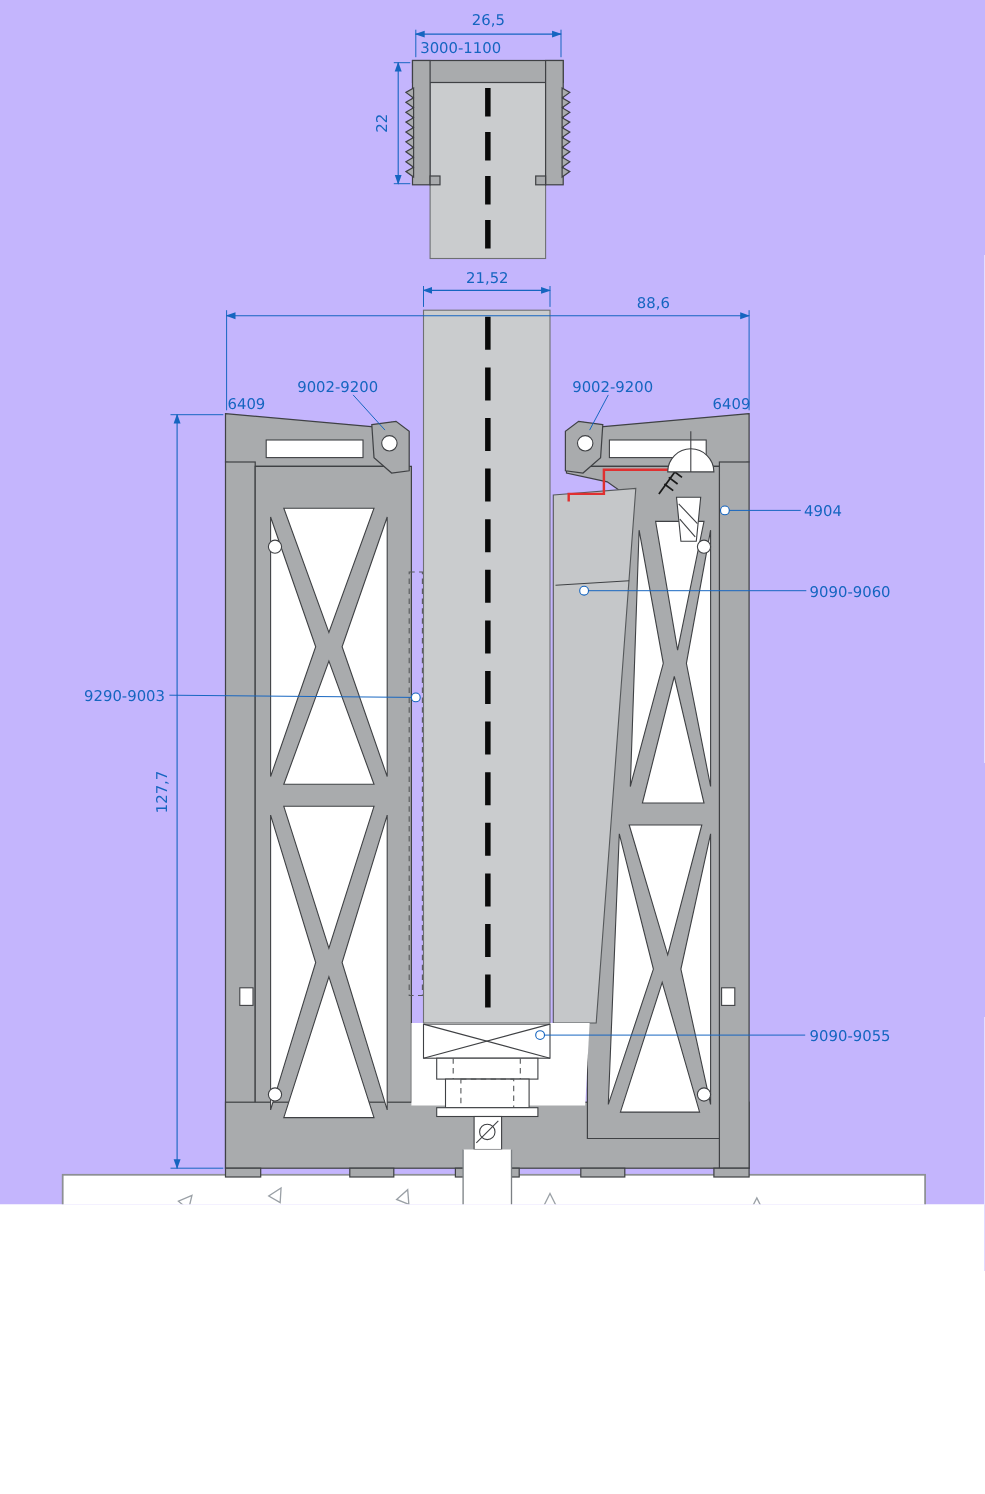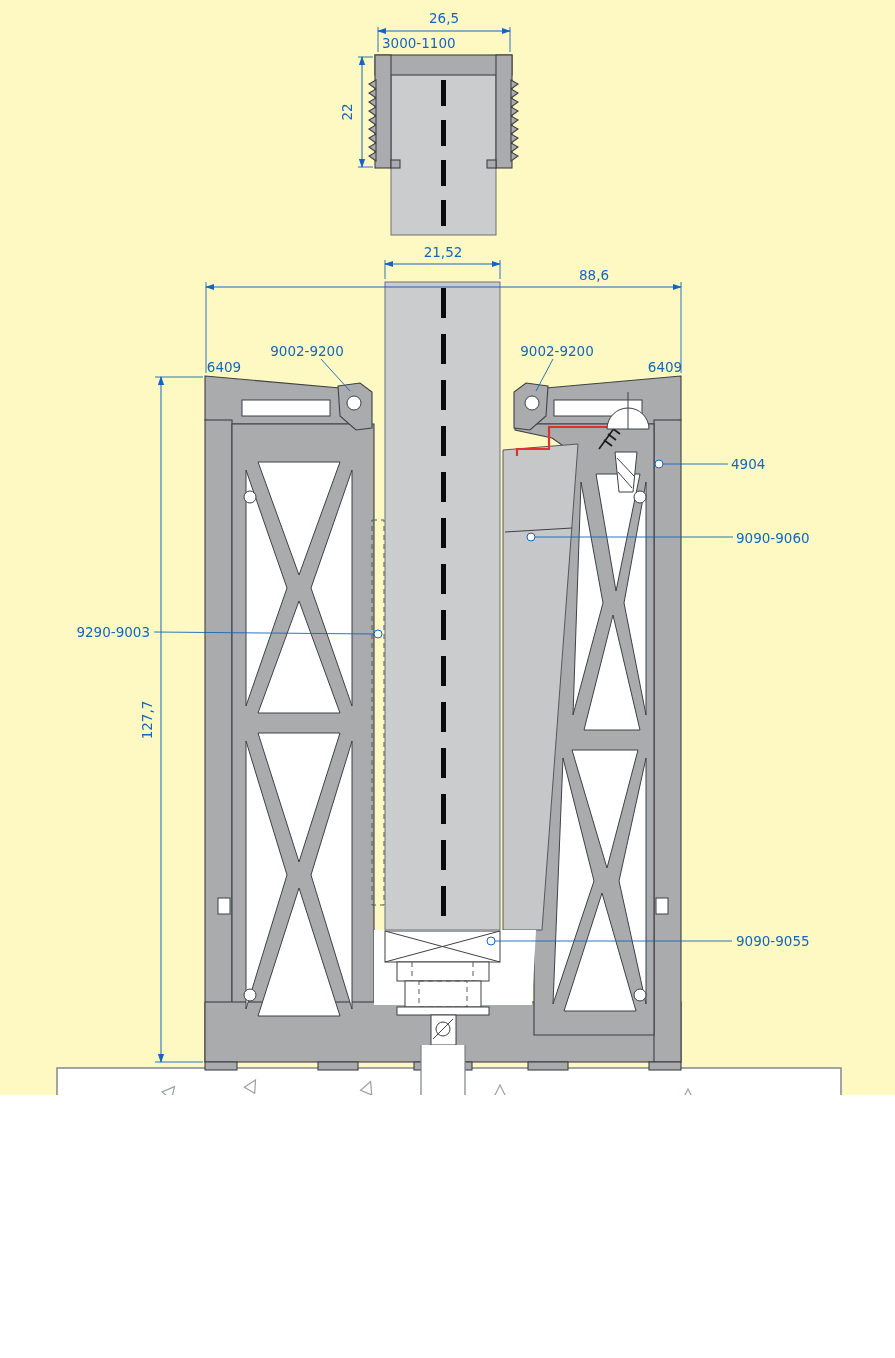--- a/index.html
+++ b/index.html
@@ -1,16 +1,16 @@
 <!DOCTYPE html>
 <html><head>
 <meta charset="utf-8">
 <style>
   html,body{margin:0;padding:0;background:#ffffff;}
-  .canvas{position:relative;width:895px;height:1095px;background:#fef9c3;overflow:hidden;
+  .canvas{position:relative;width:895px;height:1095px;background:#c4b5fd;overflow:hidden;
           font-family:"DejaVu Sans",sans-serif;}
   svg{display:block;}
   .metal{fill:#a9abad;stroke:#3f4144;stroke-width:1.1;}
   .hole{fill:#ffffff;stroke:#3f4144;stroke-width:1;}
   .glass{fill:#caccce;stroke:#6e7072;stroke-width:1;}
   .wedge{fill:#c5c7c9;stroke:#55585a;stroke-width:1;}
   .white{fill:#ffffff;stroke:#3f4144;stroke-width:1;}
   .edge{stroke:#3f4144;stroke-width:1;fill:none;}
   .dash{stroke:#55585a;stroke-width:1;fill:none;stroke-dasharray:5 4;}
   .dim{stroke:#1565c0;stroke-width:1;fill:none;}

